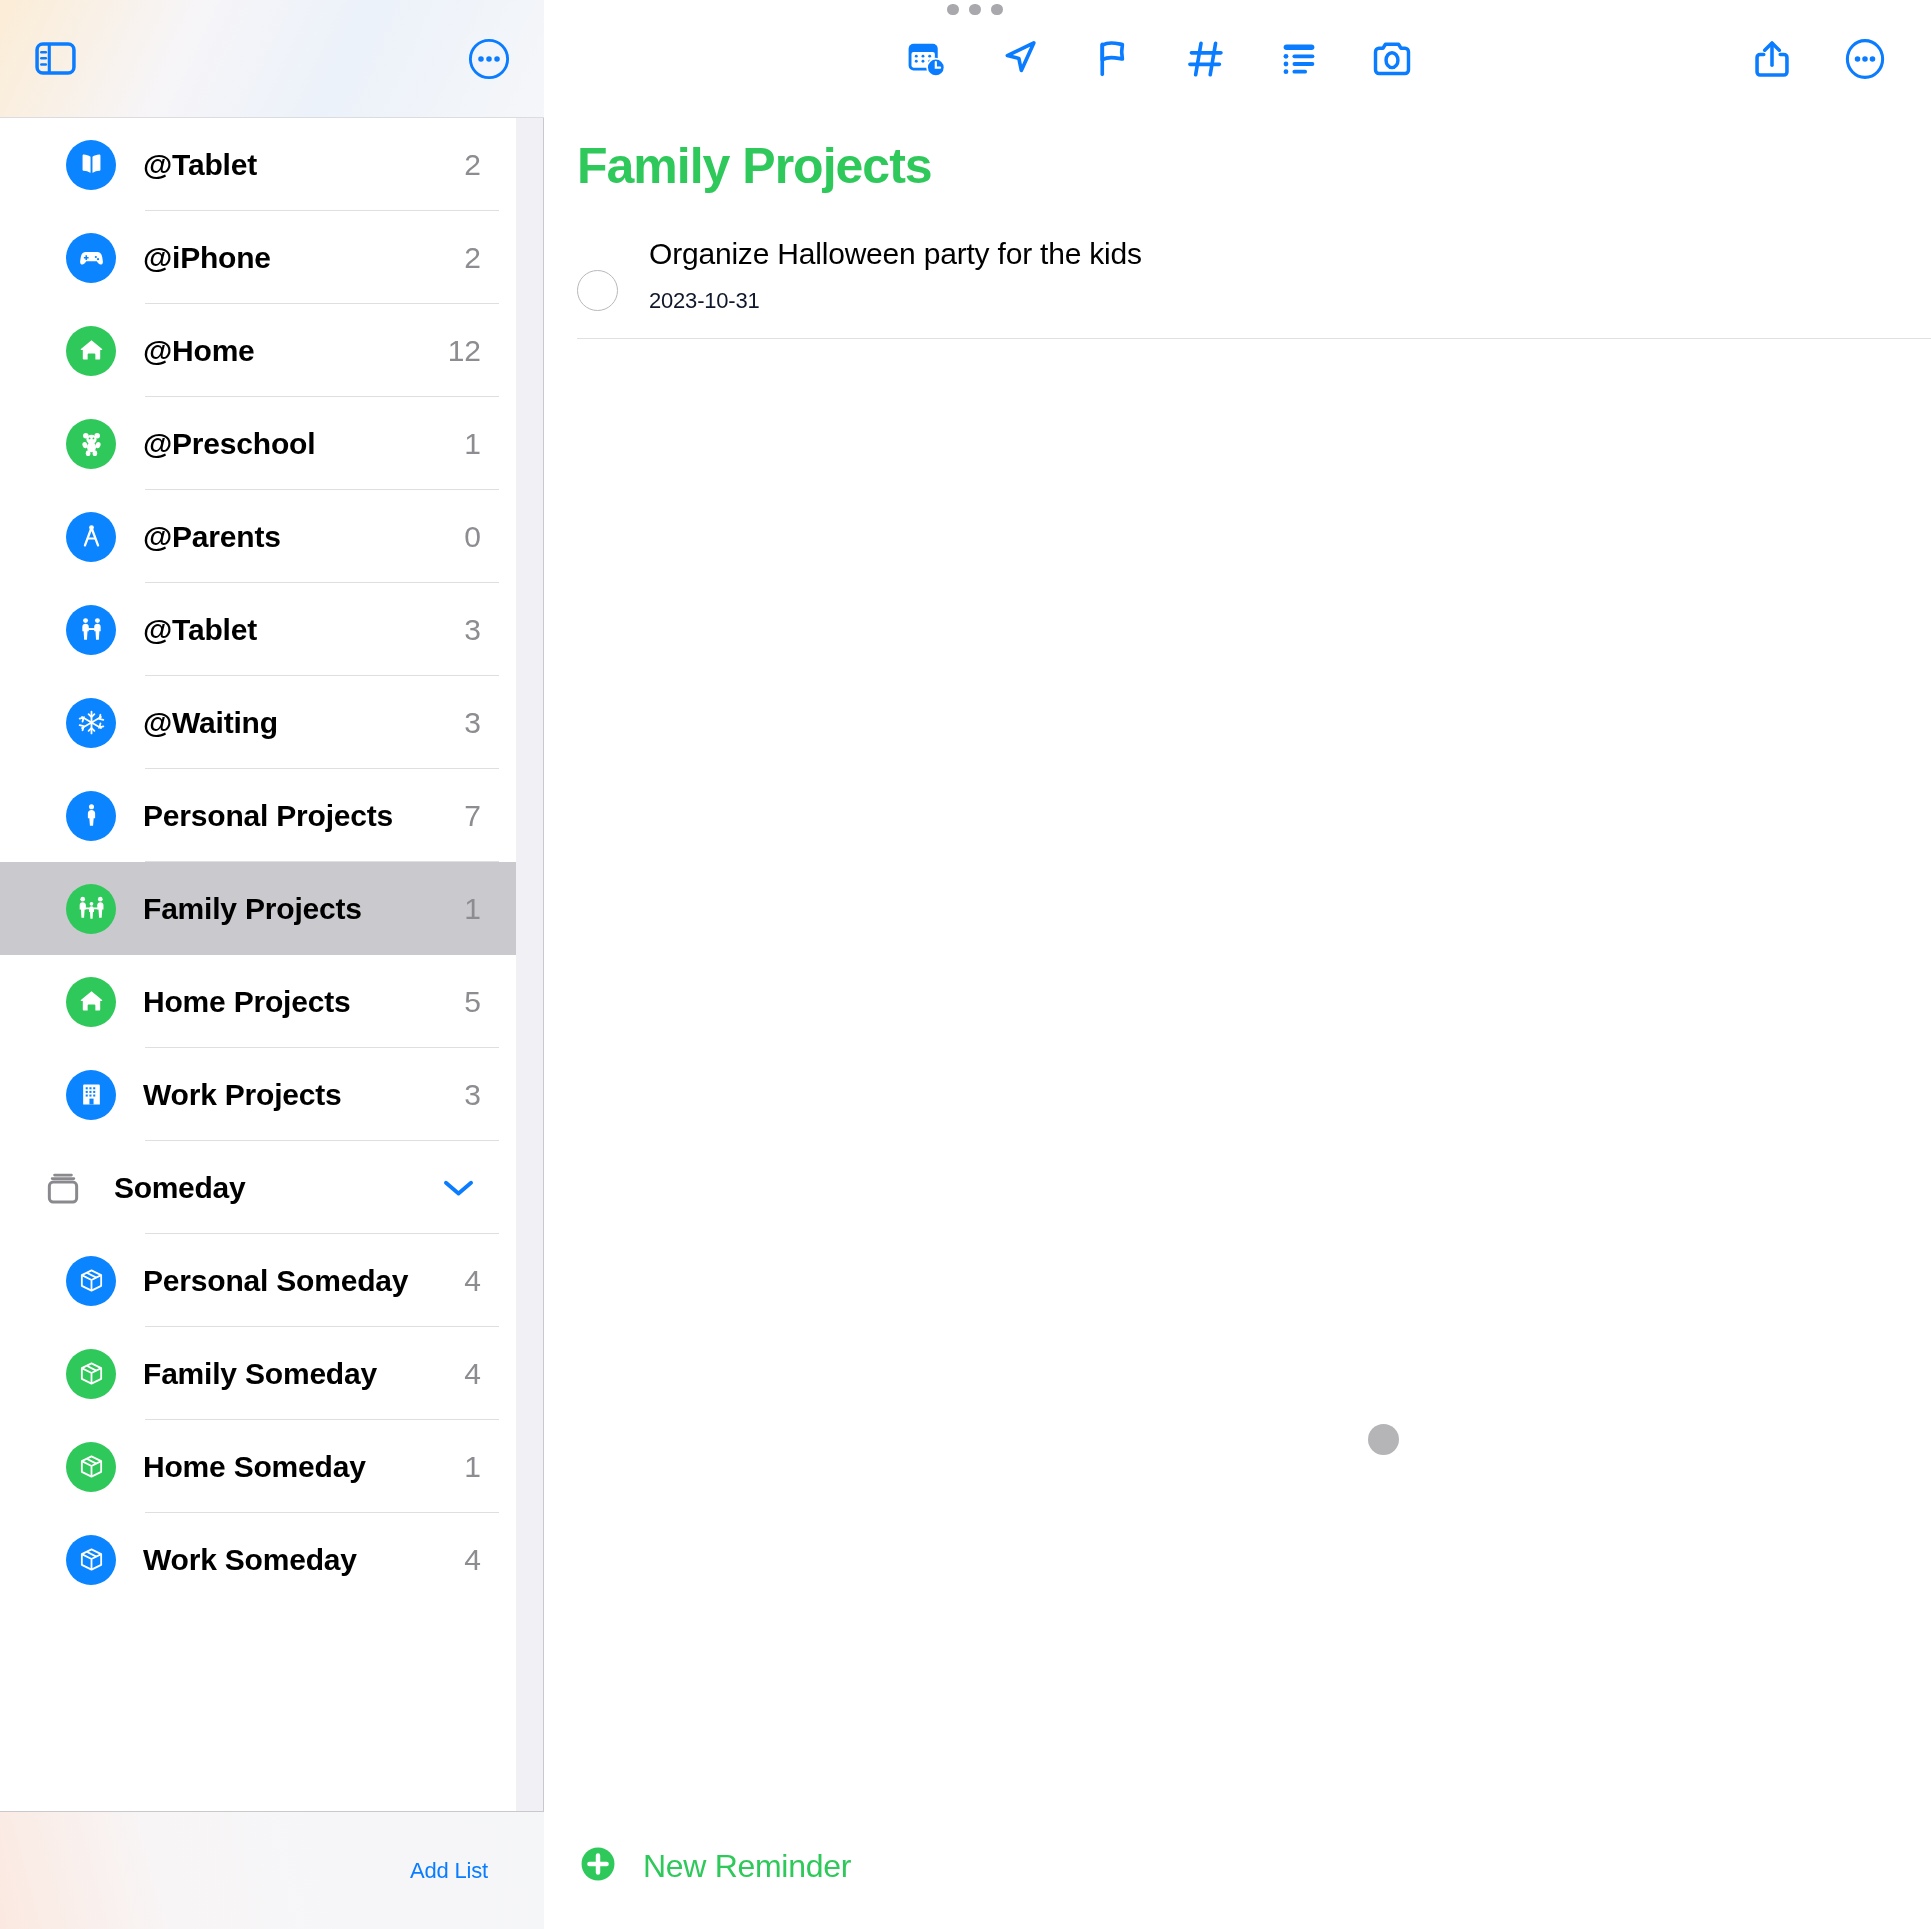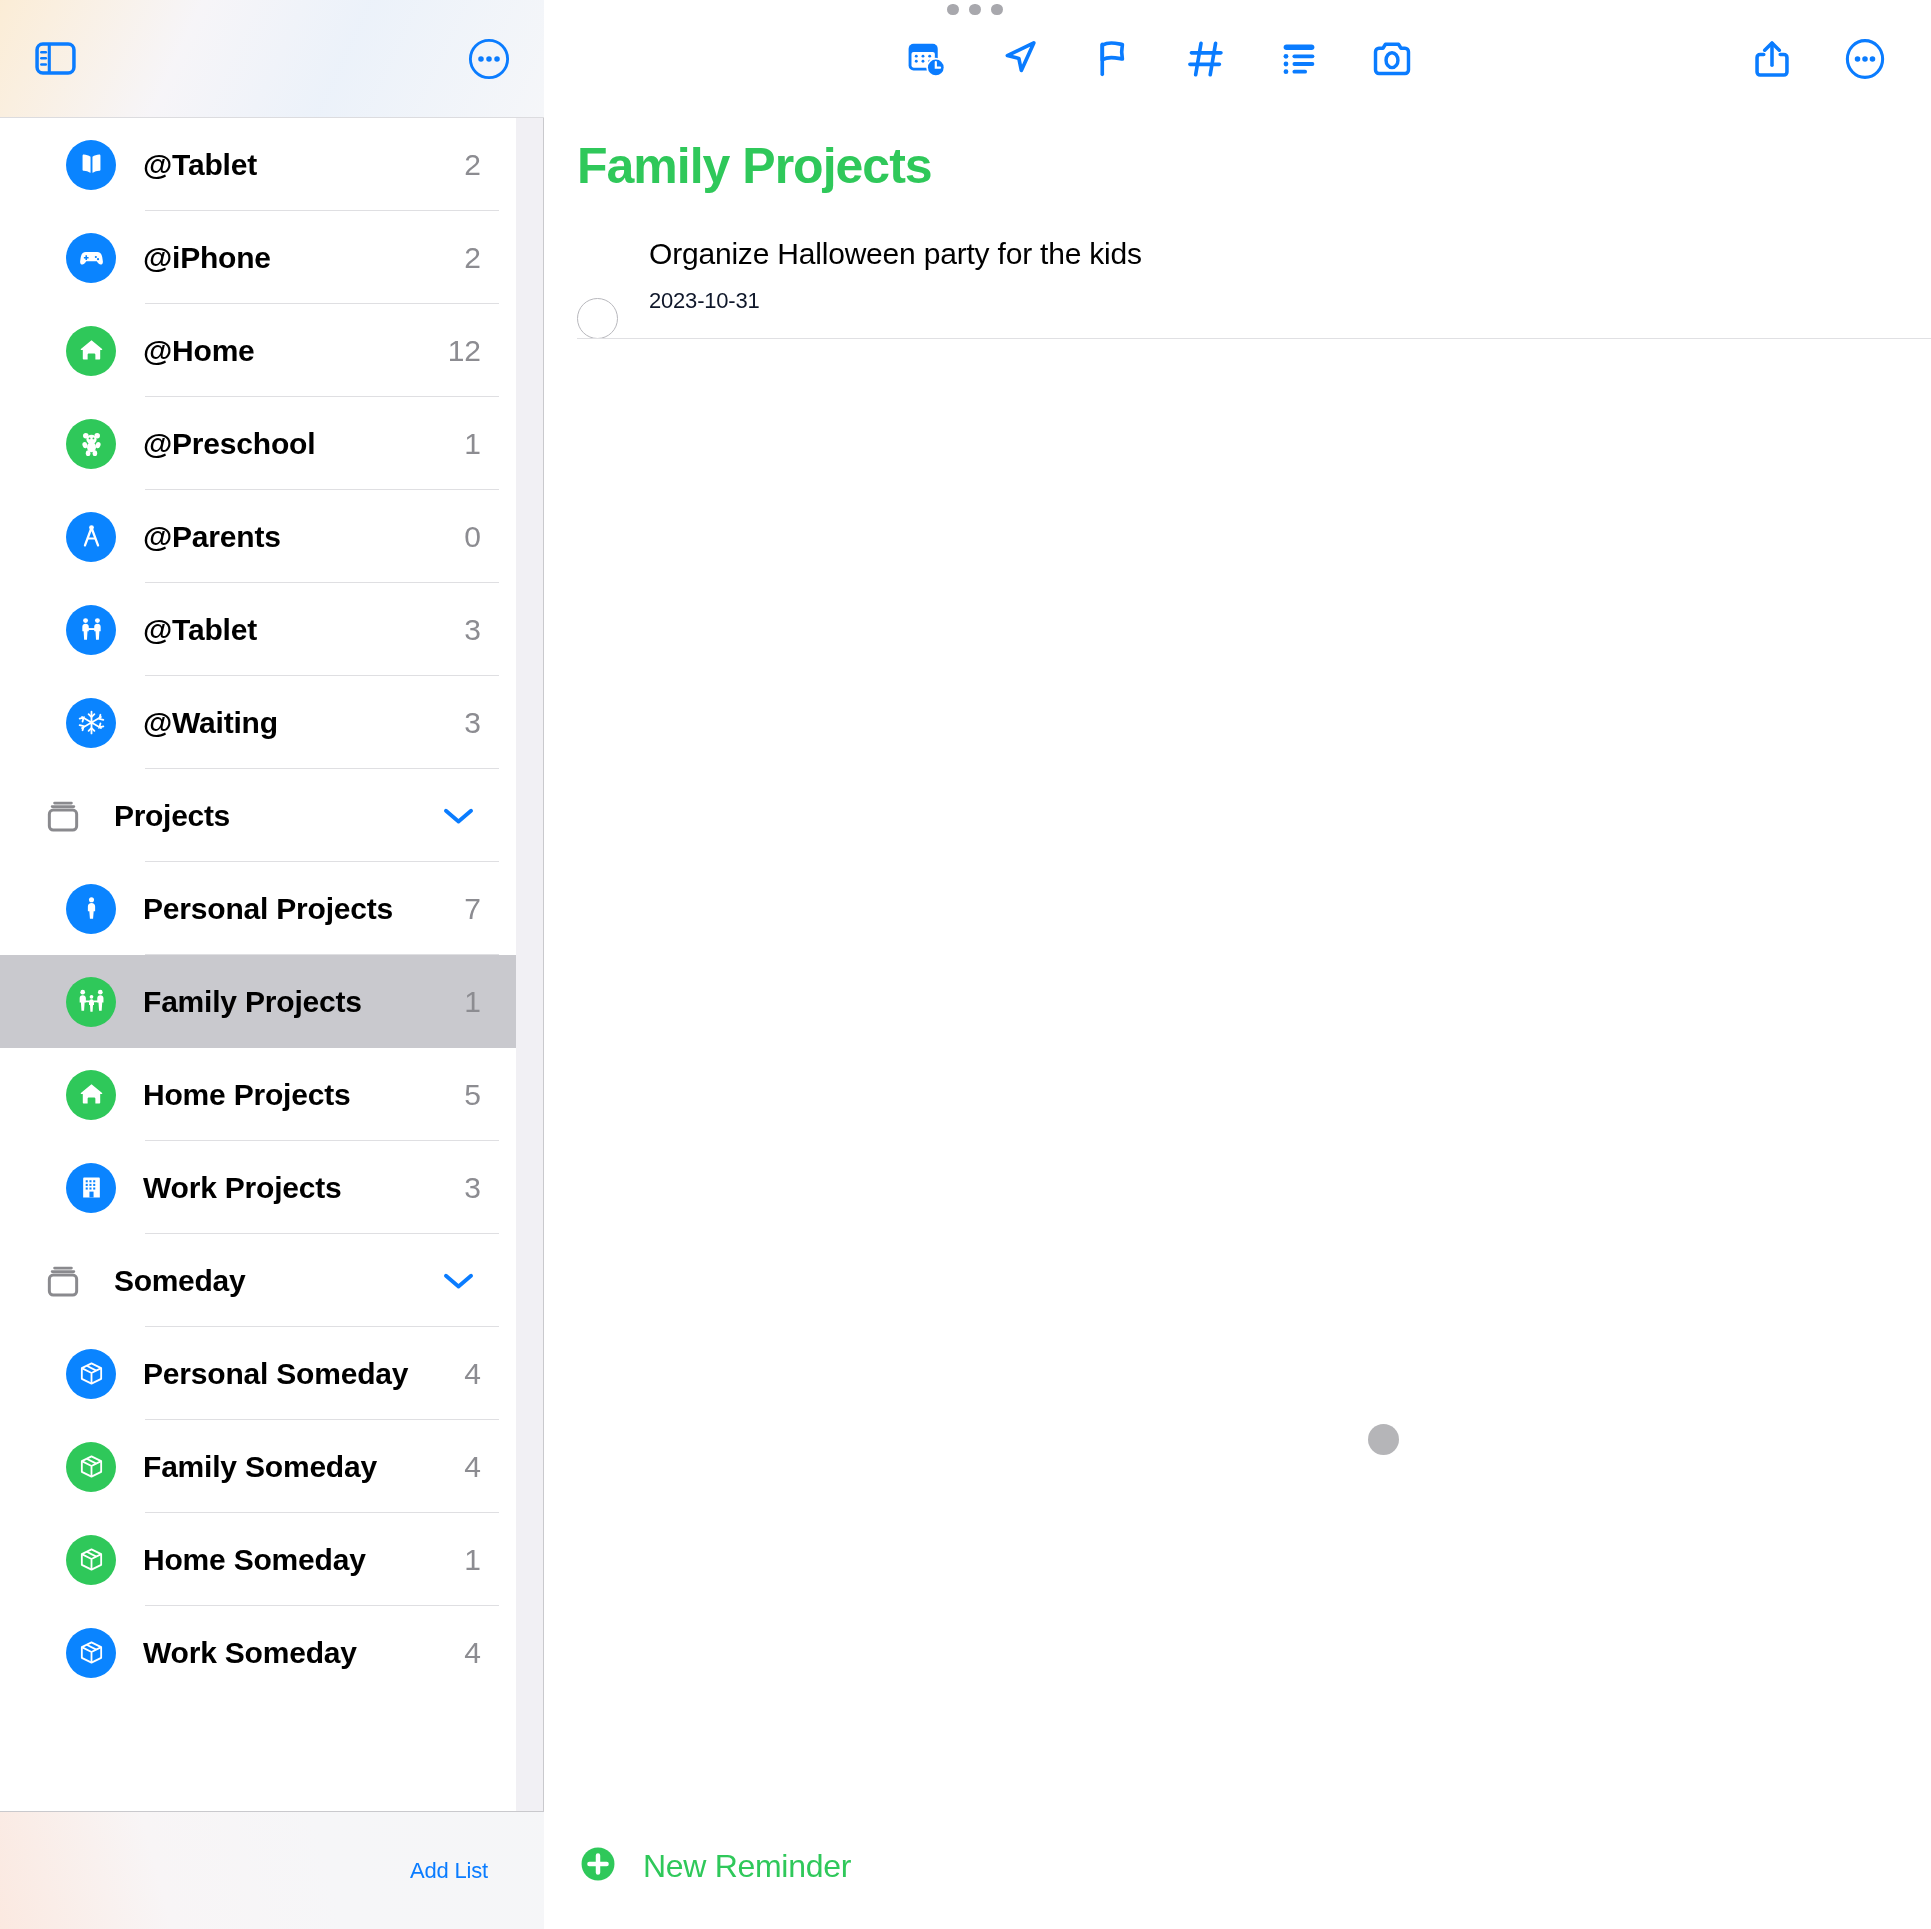--- a/index.html
+++ b/index.html
@@ -129,21 +129,21 @@
 
   #content { position:relative; flex:1 1 auto; overflow:hidden; }
   #list-title {
     font-size: 50px; font-weight:700; color:#2fc85a;
     letter-spacing:-1px;
     margin: 19.3px 0 0 33px;
   }
   #reminders { margin-top: 42px; }
   .rem-row {
     position:relative;
-    display:flex; align-items:flex-end;
+    display:flex; align-items:center;
     padding: 0 0 0 33px;
     min-height: 93px;
   }
   .rem-check {
     width:41px; height:41px; border-radius:50%;
     border:1.9px solid #b8b8bd; background:#fff;
     flex:0 0 41px; margin-top: 3.9px; cursor:pointer;
   }
   .rem-body { margin-left: 31px; padding-bottom: 25px; width: calc(100% - 106px); }
   .rem-title { font-size:30px; color:#000; letter-spacing:-0.2px; }
@@ -290,35 +290,20 @@
               <path d="M4.6 11.2 5.5 7.9l-3.3.9M19.4 12.8l-.9 3.3 3.3-.9"></path>
               <path d="M2.2 14.2l3.3.9-.9 3.3M21.8 9.8l-3.3-.9.9-3.3"></path>
                 </g>
             </svg>
           </div>
           <div class="label">@Waiting</div>
           <div class="count">3</div>
           <div class="sep"></div>
         </div>
 
-        <div class="grp">
-          <div class="gico">
-            <svg width="42" height="42" viewBox="0 0 24 24" fill="none" stroke="#8a8a8e" stroke-width="1.6" stroke-linecap="round">
-              <rect x="4.2" y="8.6" width="15.6" height="11.4" rx="2.2" stroke="#8a8a8e" stroke-width="1.7" fill="#fff"></rect>
-              <path d="M5.8 6.6h12.4M7.2 4.6h9.6"></path>
-            </svg>
-          </div>
-          <div class="glabel">Projects</div>
-          <div class="chev">
-            <svg width="33" height="19.3" viewBox="0 0 34 20" fill="none" stroke="#0a7cff" stroke-width="4" stroke-linecap="round" stroke-linejoin="round">
-                <path d="M4 5l13 11L30 5"></path>
-              </svg>
-          </div>
-          <div class="sep"></div>
-        </div>
 
         <div class="row">
           <div class="ico" style="background:#0a84ff">
             <svg width="29" height="29" viewBox="0 0 24 24" fill="#fff">
                 <circle cx="12" cy="4.8" r="2.1"></circle>
                 <path d="M12 7.5c-1.8 0-3 1.2-3 2.8v3.9h1.2l.5 6.3h2.6l.5-6.3H15V10.3c0-1.6-1.2-2.8-3-2.8z"></path>
               </svg>
           </div>
           <div class="label">Personal Projects</div>
           <div class="count">7</div>

